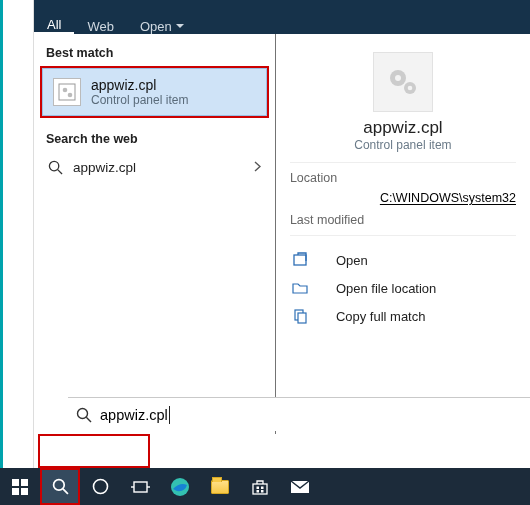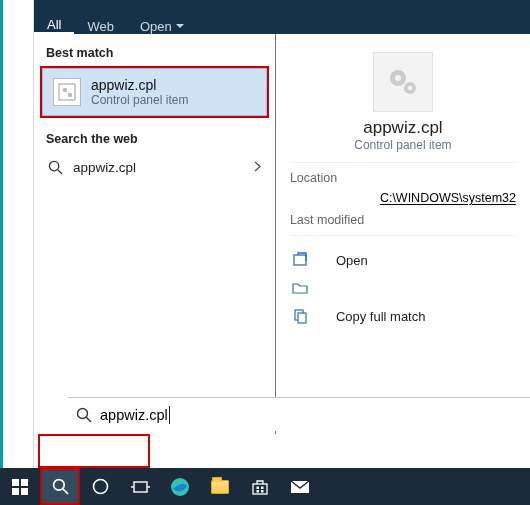--- a/index.html
+++ b/index.html
@@ -142,20 +142,21 @@
           <svg viewBox="0 0 16 16">
               <rect x="2" y="3" width="12" height="10" fill="none" stroke="#2e6fb5" stroke-width="1.3"></rect>
               <path d="M6 3 V1 H14 V9" fill="none" stroke="#2e6fb5" stroke-width="1.3"></path>
             </svg>
           <span>Open</span>
         </div>
         <div class="act">
           <svg viewBox="0 0 16 16">
               <path d="M1 4 H6 L8 6 H15 V13 H1 Z" fill="none" stroke="#2e6fb5" stroke-width="1.2"></path>
             </svg>
+          <span>Open file location</span>
         </div>
         <div class="act">
           <svg viewBox="0 0 16 16">
               <rect x="3" y="2" width="8" height="10" fill="none" stroke="#2e6fb5" stroke-width="1.2"></rect>
               <rect x="6" y="5" width="8" height="10" fill="#fff" stroke="#2e6fb5" stroke-width="1.2"></rect>
             </svg>
           <span>Copy full match</span>
         </div>
       </div>
     </div>

